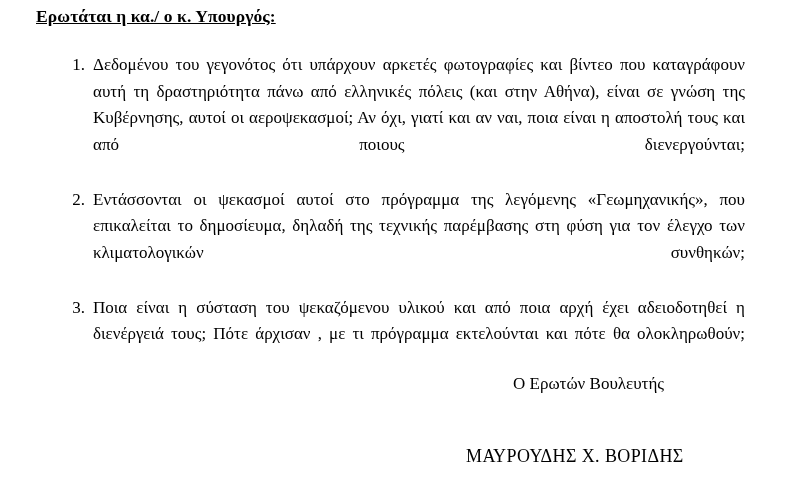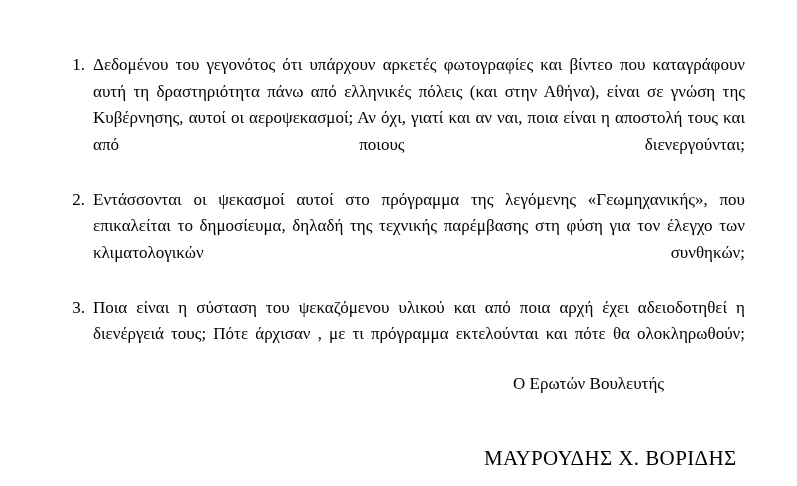--- a/index.html
+++ b/index.html
@@ -69,31 +69,34 @@
   }
   .sig-role {
     position: absolute;
     left: 505px;
     top: 374px;
     font-size: 17px;
     margin-left: 8px;
   }
   .sig-name {
     position: absolute;
-    left: 484px;
+    left: 466px;
     top: 446px;
-    font-size: 21px;
+    font-size: 18px;
     letter-spacing: 0.4px;
   }
 </style>
 </head>
 <body>
 
 <div class="page">
 
+  <div class="heading">
+    <span class="underline">Ερωτάται η κα./ ο κ. Υπουργός:</span>
+  </div>
 
   <ol class="items">
     <li class="item">
       <span class="num">1.</span>
       <span class="body">Δεδομένου του γεγονότος ότι υπάρχουν αρκετές φωτογραφίες και βίντεο που καταγράφουν αυτή τη δραστηριότητα πάνω από ελληνικές πόλεις (και στην Αθήνα), είναι σε γνώση της Κυβέρνησης, αυτοί οι αεροψεκασμοί; Αν όχι, γιατί και αν ναι, ποια είναι η αποστολή τους και από ποιους διενεργούνται;</span>
     </li>
     <li class="item">
       <span class="num">2.</span>
       <span class="body">Εντάσσονται οι ψεκασμοί αυτοί στο πρόγραμμα της λεγόμενης «Γεωμηχανικής», που επικαλείται το δημοσίευμα, δηλαδή της τεχνικής παρέμβασης στη φύση για τον έλεγχο των κλιματολογικών συνθηκών;</span>
     </li>

